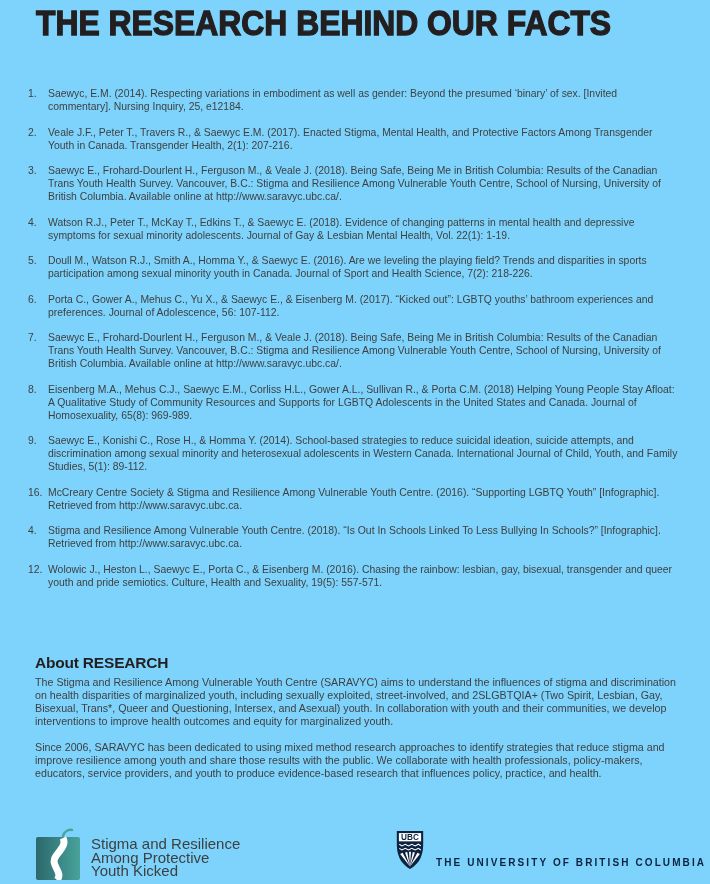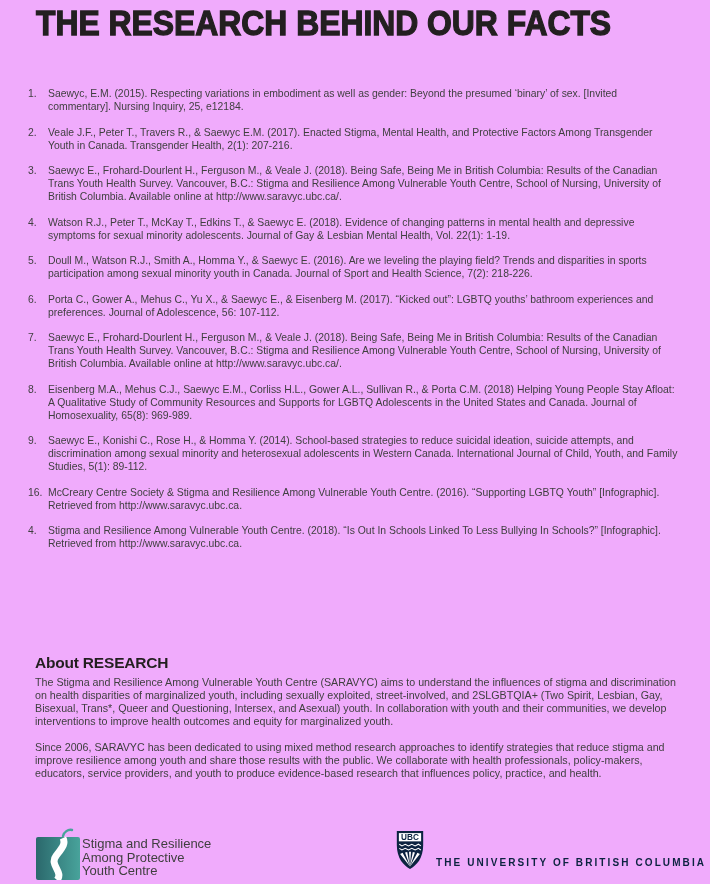--- a/index.html
+++ b/index.html
@@ -5,21 +5,21 @@
   :root{
     --title-text:#231f20;
     --body-text:#3f3f3f;
     --teal-dark:#2b686c;
     --teal-light:#48a39b;
     --ubc-navy:#0c2340;
   }
   *{box-sizing:border-box;}
   html,body{margin:0;padding:0;background:#ffffff;}
   .page{
-    position:relative;width:710px;height:884px;background:#f0abfc;
+    position:relative;width:710px;height:884px;background:#7dd3fc;
     font-family:"Liberation Sans",sans-serif;color:var(--body-text);
     overflow:hidden;
   }
   .page-title{
     position:absolute;top:5px;left:36px;margin:0;
     font-size:35px;font-weight:700;line-height:1.05;
     color:var(--title-text);
     -webkit-text-stroke:1.3px var(--title-text);
     letter-spacing:0px;white-space:nowrap;
     display:inline-block;transform:scaleX(0.91);transform-origin:0 50%;
@@ -34,42 +34,42 @@
   .ref-text{flex:1;}
   .about{position:absolute;top:654px;left:35px;width:646px;}
   .about-heading{
     margin:0 0 4px 0;font-size:15.5px;font-weight:700;
     color:var(--title-text);letter-spacing:-0.2px;
   }
   .about p{margin:0 0 13px 0;font-size:10.7px;line-height:13px;}
   .footer{position:absolute;top:828px;left:36px;right:28px;height:54px;}
   .saravyc-logo{position:absolute;left:0;top:0;display:flex;align-items:flex-start;}
   .saravyc-lines{
-    padding-top:9px;
-    font-size:13px;line-height:13.5px;color:var(--body-text);
+    margin-left:9px;padding-top:9px;
+    font-size:15px;line-height:13.5px;color:var(--body-text);
   }
   .saravyc-lines span{display:block;}
   .ubc-logo{position:absolute;left:360px;top:2px;display:flex;align-items:center;}
   .ubc-wordmark{
     margin-left:12px;margin-top:24px;
     font-size:10px;font-weight:700;letter-spacing:2.1px;
     color:var(--ubc-navy);white-space:nowrap;
   }
 </style>
 </head>
 <body>
 
 <div class="page">
 
   <h1 class="page-title">THE RESEARCH BEHIND OUR FACTS</h1>
 
   <ol class="ref-list" id="ref-list">
   <li class="ref-item">
     <span class="ref-num">1.</span>
-    <span class="ref-text">Saewyc, E.M. (2015). Respecting variations in embodiment as well as gender: Beyond the presumed ‘binary’ of sex. [Invited commentary]. Nursing Inquiry, 25, e12184.</span>
+    <span class="ref-text">Saewyc, E.M. (2014). Respecting variations in embodiment as well as gender: Beyond the presumed ‘binary’ of sex. [Invited commentary]. Nursing Inquiry, 25, e12184.</span>
   </li>
 
   <li class="ref-item">
     <span class="ref-num">2.</span>
     <span class="ref-text">Veale J.F., Peter T., Travers R., &amp; Saewyc E.M. (2017). Enacted Stigma, Mental Health, and Protective Factors Among Transgender Youth in Canada. Transgender Health, 2(1): 207-216.</span>
   </li>
 
   <li class="ref-item">
     <span class="ref-num">3.</span>
     <span class="ref-text">Saewyc E., Frohard-Dourlent H., Ferguson M., &amp; Veale J. (2018). Being Safe, Being Me in British Columbia: Results of the Canadian Trans Youth Health Survey. Vancouver, B.C.: Stigma and Resilience Among Vulnerable Youth Centre, School of Nursing, University of British Columbia. Available online at http://www.saravyc.ubc.ca/.</span>
@@ -108,20 +108,24 @@
   <li class="ref-item">
     <span class="ref-num">16.</span>
     <span class="ref-text">McCreary Centre Society &amp; Stigma and Resilience Among Vulnerable Youth Centre. (2016). “Supporting LGBTQ Youth” [Infographic]. Retrieved from http://www.saravyc.ubc.ca.</span>
   </li>
 
   <li class="ref-item">
     <span class="ref-num">4.</span>
     <span class="ref-text">Stigma and Resilience Among Vulnerable Youth Centre. (2018). “Is Out In Schools Linked To Less Bullying In Schools?” [Infographic]. Retrieved from http://www.saravyc.ubc.ca.</span>
   </li>
 
+  <li class="ref-item">
+    <span class="ref-num">12.</span>
+    <span class="ref-text">Wolowic J., Heston L., Saewyc E., Porta C., &amp; Eisenberg M. (2016). Chasing the rainbow: lesbian, gay, bisexual, transgender and queer youth and pride semiotics. Culture, Health and Sexuality, 19(5): 557-571.</span>
+  </li>
 </ol>
 
   <section class="about">
     <h2 class="about-heading">About RESEARCH</h2>
     <p>The Stigma and Resilience Among Vulnerable Youth Centre (SARAVYC) aims to understand the influences of stigma and discrimination on health disparities of marginalized youth, including sexually exploited, street-involved, and 2SLGBTQIA+ (Two Spirit, Lesbian, Gay, Bisexual, Trans*, Queer and Questioning, Intersex, and Asexual) youth. In collaboration with youth and their communities, we develop interventions to improve health outcomes and equity for marginalized youth.</p>
     <p>Since 2006, SARAVYC has been dedicated to using mixed method research approaches to identify strategies that reduce stigma and improve resilience among youth and share those results with the public. We collaborate with health professionals, policy-makers, educators, service providers, and youth to produce evidence-based research that influences policy, practice, and health.</p>
   </section>
 
   <footer class="footer">
 
@@ -133,21 +137,21 @@
             <stop offset="1" style="stop-color:var(--teal-light)"></stop>
           </linearGradient>
         </defs>
         <rect x="0" y="9" width="44" height="43" rx="2" fill="url(#tealGrad)"></rect>
         <path d="M21,52 C28,44 13,37 20,28 C26,20 30,16 27,10" fill="none" stroke="#ffffff" stroke-width="7" stroke-linecap="butt"></path>
         <path d="M27,8 C28,4 32,1 36,2" fill="none" style="stroke:var(--teal-light)" stroke-width="2.4" stroke-linecap="round"></path>
       </svg>
       <div class="saravyc-lines">
         <span>Stigma and Resilience</span>
         <span>Among Protective</span>
-        <span>Youth Centre</span>
+        <span>Youth Kicked</span>
       </div>
     </div>
 
     <div class="ubc-logo">
       <svg width="28" height="40" viewBox="0 0 34 48" aria-hidden="true">
         <path d="M1,1 H33 V18 C33,34 25,43 17,47 C9,43 1,34 1,18 Z" style="fill:var(--ubc-navy)"></path>
         <rect x="3.5" y="3.5" width="27" height="10" fill="#ffffff"></rect>
         <text x="17" y="12" text-anchor="middle" font-family="Liberation Sans, sans-serif" font-size="10" font-weight="bold" style="fill:var(--ubc-navy)">UBC</text>
         <path d="M4,17 l3.2,2 4,-2 4,2 4,-2 4,2 4,-2 3,2" fill="none" stroke="#ffffff" stroke-width="1.3"></path>
         <path d="M4,22 l3.2,2 4,-2 4,2 4,-2 4,2 4,-2 3,2" fill="none" stroke="#ffffff" stroke-width="1.3"></path>

